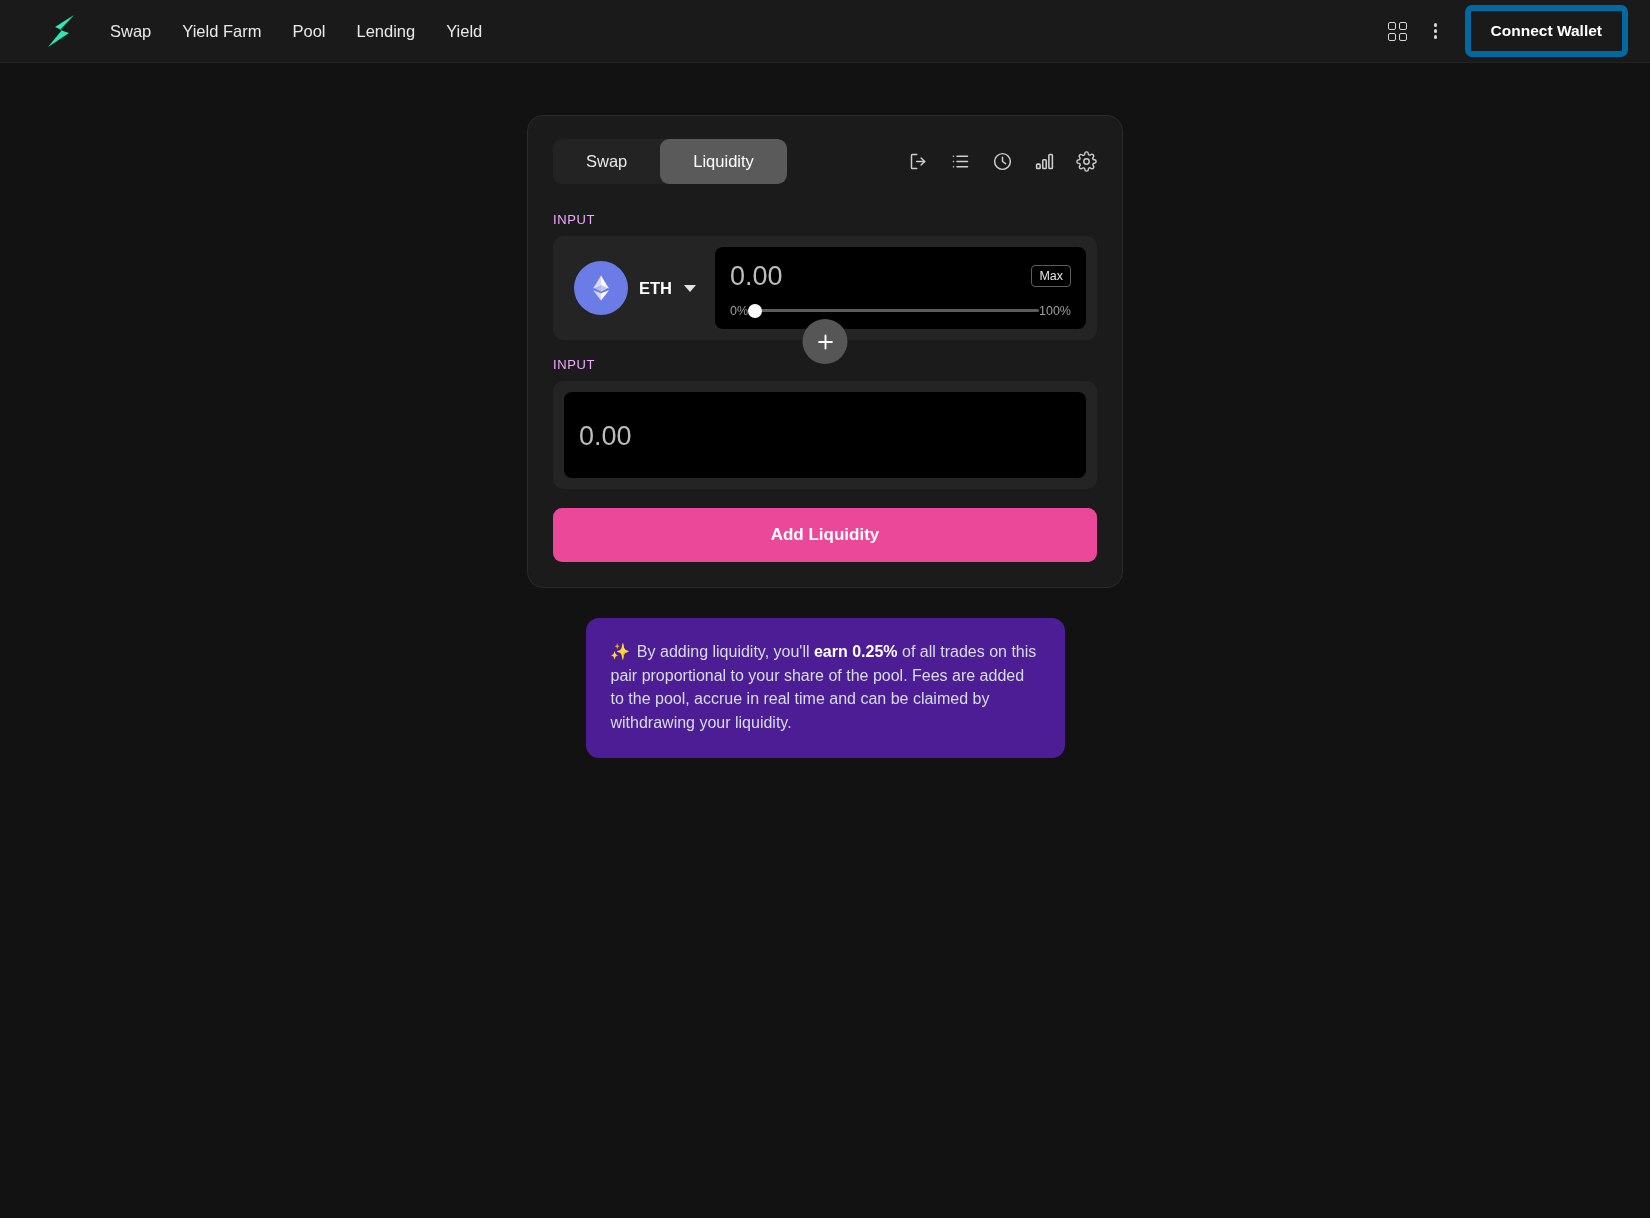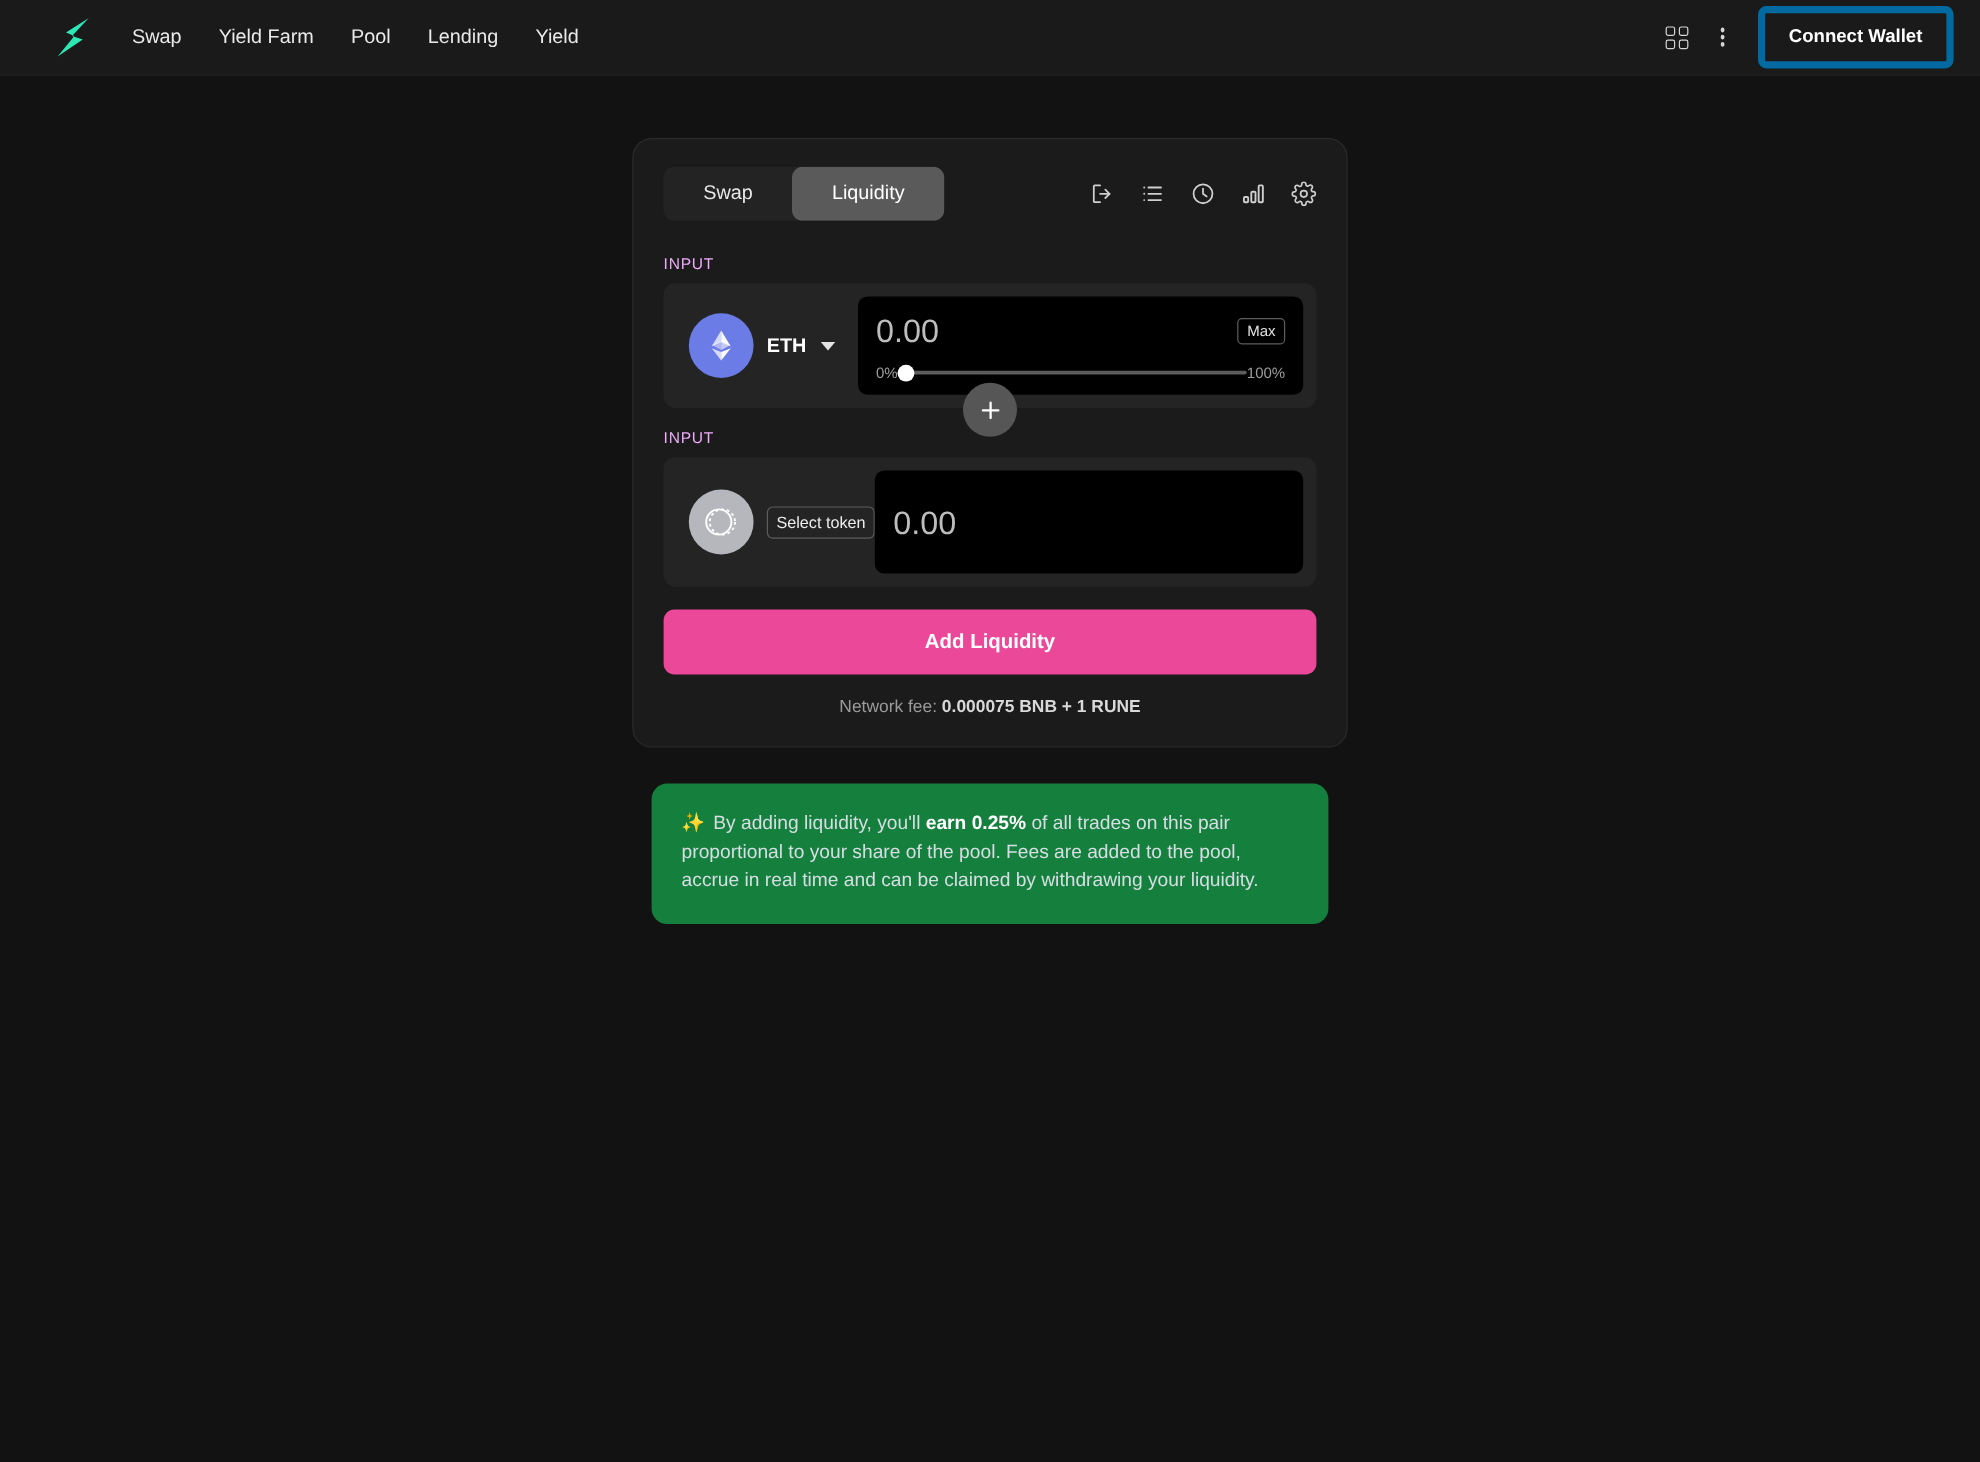--- a/index.html
+++ b/index.html
@@ -310,23 +310,23 @@
   .network-fee {
     text-align: center;
     margin-top: 19px;
     font-size: 14.5px;
     color: #9b9b9b;
   }
   .network-fee b { color: #d9d9d9; }
 
   
   .info-banner {
-    width: 564px;
+    width: 479px;
     margin-top: 30px;
-    background: #15803d;
+    background: #4c1d95;
     border-radius: 13px;
     padding: 22px 25px 24px 25px;
     color: #d6dee4;
     font-size: 16px;
     line-height: 1.47;
   }
   .info-banner b { color: #fff; font-weight: bold; }
   .sparkle { margin-right: 2px; }
 </style>
 </head>
@@ -457,42 +457,30 @@
           <path d="M12 5v14M5 12h14"></path>
         </svg>
       </button>
     </div>
 
     <div class="gap-1"></div>
 
     
     <div class="input-label">INPUT</div>
     <div class="input-panel">
-      <div class="token-select">
-        <span class="token-circle unknown">
-          <svg width="36" height="36" viewBox="0 0 36 36">
-            <circle cx="16" cy="18" r="10.5" fill="none" stroke="#ffffff" stroke-width="1.6"></circle>
-            <circle cx="19" cy="18" r="10.5" fill="none" stroke="#ffffff" stroke-width="1.6" stroke-dasharray="2.4 2.4"></circle>
-          </svg>
-        </span>
-        <button class="select-token-btn">Select token</button>
-      </div>
 
       <div class="amount-box tall">
         <div class="amount-top">
           <input class="amount-value" type="text" value="0.00" style="">
         </div>
       </div>
     </div>
 
     <div class="gap-2"></div>
 
     <button class="add-liquidity-btn">Add Liquidity</button>
 
-    <div class="network-fee">
-      <span>Network fee: </span><b>0.000075 BNB + 1 RUNE</b>
-    </div>
   </div>
 
   <div class="info-banner">
     <span class="sparkle">✨</span><span> By adding liquidity, you'll </span><b>earn 0.25%</b><span> of all trades on this pair proportional to your share of the pool. Fees are added to the pool, accrue in real time and can be claimed by withdrawing your liquidity.</span>
   </div>
 </div>
 
 </body></html>

